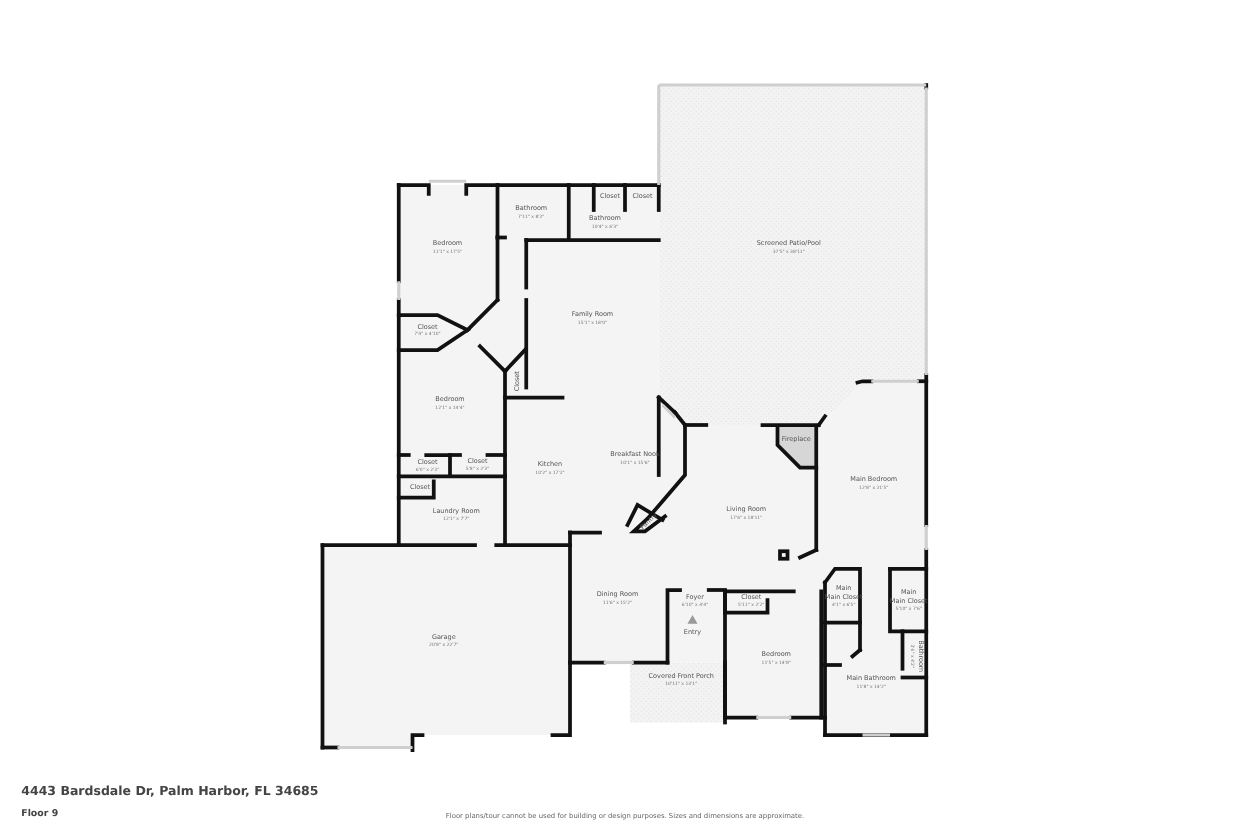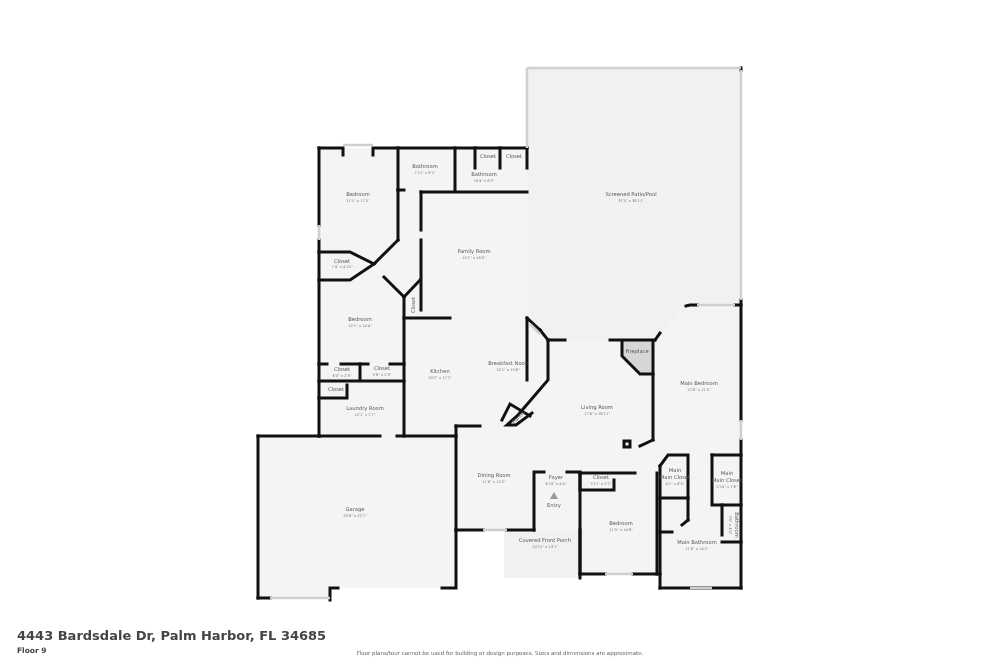--- a/index.html
+++ b/index.html
@@ -1,20 +1,20 @@
 <!DOCTYPE html>
 <html><head>
 <meta charset="utf-8">
 <style>
   html, body { margin:0; padding:0; background:#ffffff; }
   body { width:1000px; height:667px; position:relative; overflow:hidden; font-family:"DejaVu Sans", sans-serif; }
   #plan { position:absolute; left:0; top:0; width:1000px; height:667px; }
   .room-name { font-family:"DejaVu Sans", sans-serif; font-size:5.2px; fill:#555; text-anchor:middle; }
   .room-dim { font-family:"DejaVu Sans", sans-serif; font-size:3.6px; fill:#777; text-anchor:middle; }
-  .footer-address { position:absolute; left:17px; top:628px; font-size:13px; font-weight:bold; color:#444; }
+  .footer-address { position:absolute; left:17px; top:628px; font-size:10px; font-weight:bold; color:#444; }
   .footer-floor { position:absolute; left:17px; top:646px; font-size:7.5px; font-weight:bold; color:#444; }
   .footer-disclaimer { position:absolute; left:0; width:1000px; top:650px; text-align:center; font-size:5.5px; color:#666; }
 </style>
 </head>
 <body>
 
 <svg id="plan" viewBox="0 0 1000 667" xmlns="http://www.w3.org/2000/svg">
   <defs>
     <pattern id="dots" width="4" height="4" patternUnits="userSpaceOnUse">
       <rect width="4" height="4" fill="#f3f3f3"></rect>

